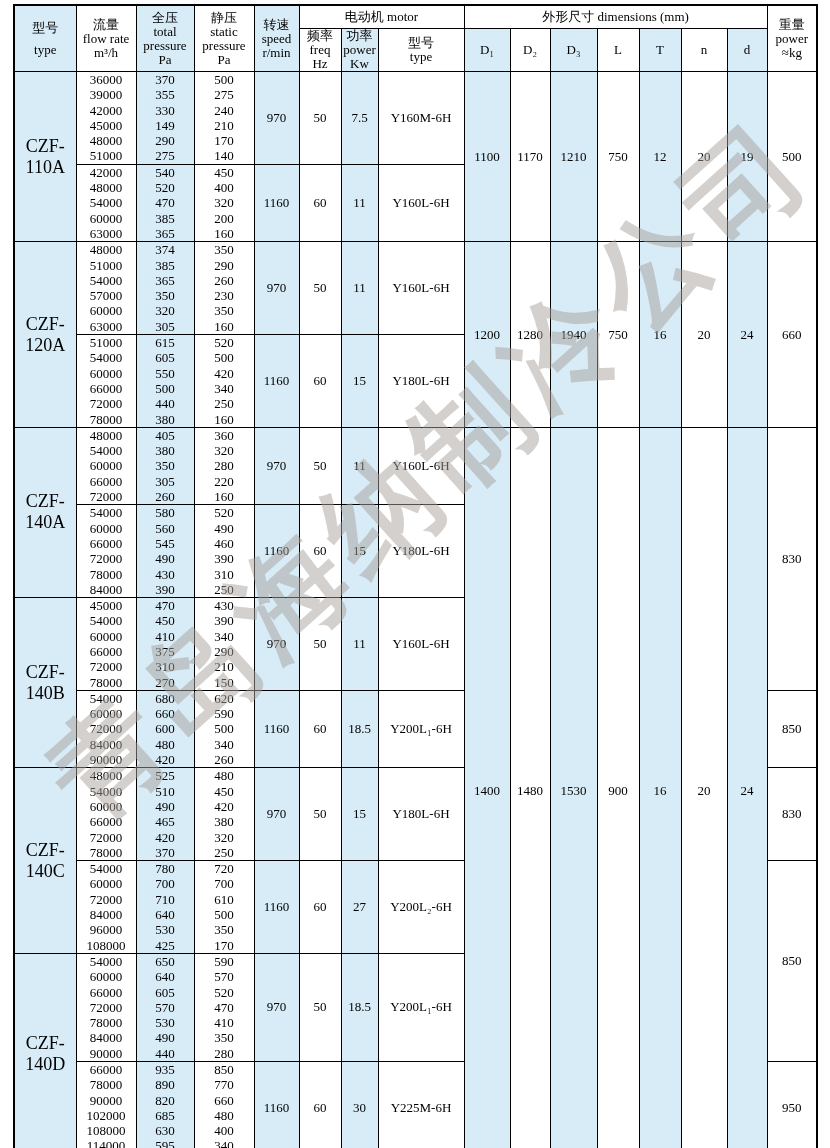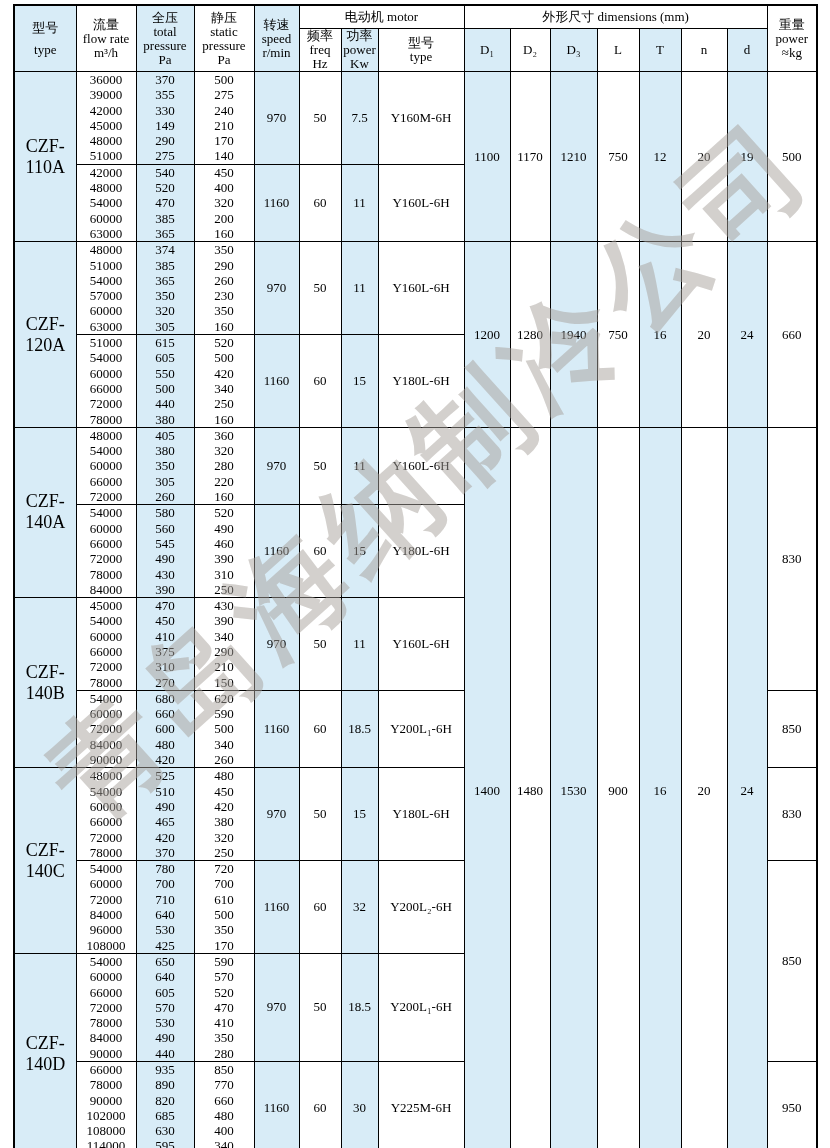--- a/index.html
+++ b/index.html
@@ -420,21 +420,21 @@
           <td class="white">
             <div class="ln">720</div>
             <div class="ln">700</div>
             <div class="ln">610</div>
             <div class="ln">500</div>
             <div class="ln">350</div>
             <div class="ln">170</div>
           </td>
           <td class="blue">1160</td>
           <td class="white">60</td>
-          <td class="blue">32</td>
+          <td class="blue">27</td>
           <td class="white">Y200L₂-6H</td>
           <td class="white" rowspan="2">850</td>
         </tr>
         <tr>
           <td class="blue type" rowspan="2">CZF-140D</td>
           <td class="white">
             <div class="ln">54000</div>
             <div class="ln">60000</div>
             <div class="ln">66000</div>
             <div class="ln">72000</div>

